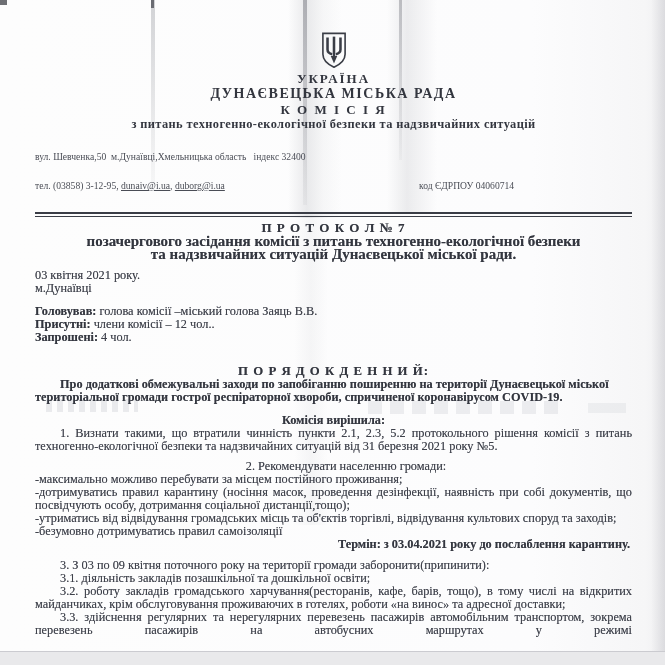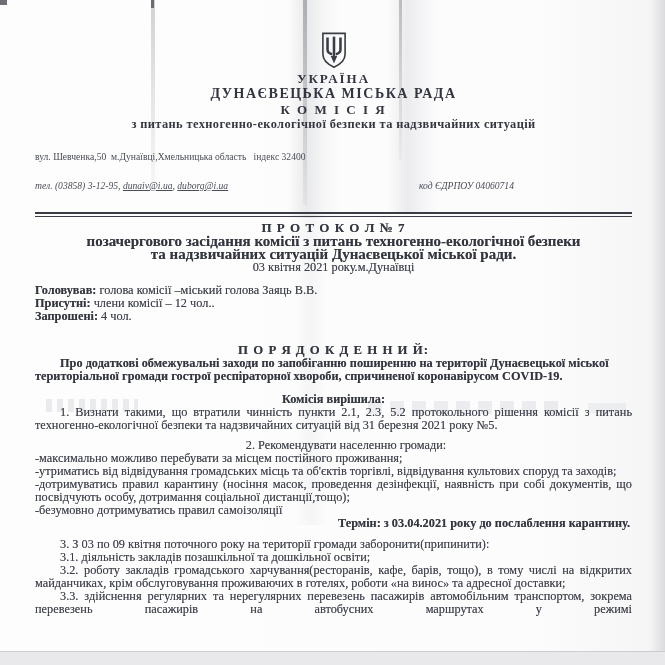--- a/index.html
+++ b/index.html
@@ -16,28 +16,28 @@
   .just{text-align:justify;}
   .jall{text-align:justify;text-align-last:justify;}
   .ind{text-indent:25px;}
 
   .emblem{margin:32px auto 0;width:36px;height:37px;display:block;}
   .h-country{margin-top:3px;font-size:13px;line-height:14px;letter-spacing:2px;}
   .h-council{font-size:14px;line-height:15px;letter-spacing:1.5px;}
   .h-commission{margin-top:1px;font-size:13px;line-height:16px;letter-spacing:2px;}
   .h-subtitle{font-size:12.4px;line-height:13px;letter-spacing:.4px;}
   .addr{font-size:9.6px;line-height:9.8px;color:#4a4d56;margin-top:1px;white-space:pre-wrap;}
-  .addr-row{position:relative;font-style:italic;}
+  .addr-row{position:relative;}
   .email{text-decoration:underline;}
   .edrpou{position:absolute;left:384px;top:0;}
   .rule{margin-top:2px;height:2px;border-top:2px solid #3a3d46;border-bottom:1px solid #3a3d46;}
 
   .p-title{margin-top:4px;font-size:13px;line-height:14px;letter-spacing:1px;}
   .p-sub{font-size:15px;line-height:13px;}
-  .date-row{display:flex;justify-content:center;}
+  .date-row{display:flex;justify-content:space-between;margin-top:8px;flex-direction:column;}
   .people{margin-top:10px;}
   .agenda-h{margin-top:21px;font-size:12.8px;letter-spacing:1px;}
   .note{margin-top:7px;}
   .res-h{margin-top:10px;}
   .item2{margin-top:7px;text-align:center;}
   .term{text-align:right;padding-right:2px;}
   .item3{margin-top:8px;}
 
   
   .art{position:absolute;pointer-events:none;}
@@ -111,22 +111,22 @@
     </div>
 
     <div class="agenda-h bold center txt">П О Р Я Д О К     Д Е Н Н И Й:</div>
     <div class="bold ind txt">Про додаткові обмежувальні заходи по запобіганню поширенню на території Дунаєвецької міської  територіальної громади гострої респіраторної хвороби, спричиненої коронавірусом COVID-19.</div>
 
     <div class="res-h bold center txt">Комісія вирішила:</div>
     <div class="just ind txt">1. Визнати такими, що втратили чинність пункти 2.1, 2.3, 5.2 протокольного рішення комісії з питань техногенно-екологічної безпеки та надзвичайних ситуацій від 31 березня 2021 року №5.</div>
     <div class="item2 ind txt">2. Рекомендувати населенню громади:</div>
     <div>
       <div class="just txt">-максимально можливо перебувати за місцем постійного проживання;</div>
+      <div class="just txt">-дотримуватись правил карантину (носіння масок, проведення дезінфекції, наявність при собі документів, що посвідчують особу, дотримання соціальної дистанції,тощо);</div>
       <div class="just txt">-утриматись від відвідування громадських місць та об'єктів торгівлі, відвідування культових споруд та заходів;</div>
-      <div class="just txt">-дотримуватись правил карантину (носіння масок, проведення дезінфекції, наявність при собі документів, що посвідчують особу, дотримання соціальної дистанції,тощо);</div>
       <div class="just txt">-безумовно дотримуватись правил самоізоляції</div>
     </div>
     <div class="term bold txt">Термін: з 03.04.2021 року до послаблення карантину.</div>
     <div class="item3 ind txt">3. З 03 по 09 квітня поточного року на території громади заборонити(припинити):</div>
     <div>
       <div class="ind txt">3.1. діяльність закладів позашкільної та дошкільної освіти;</div>
       <div class="just ind txt">3.2. роботу закладів громадського харчування(ресторанів, кафе, барів, тощо), в тому числі на відкритих майданчиках, крім обслуговування проживаючих в готелях, роботи «на винос» та адресної доставки;</div>
       <div class="jall ind txt">3.3. здійснення регулярних та нерегулярних перевезень пасажирів автомобільним транспортом, зокрема перевезень пасажирів на автобусних маршрутах у режимі</div>
     </div>
 

